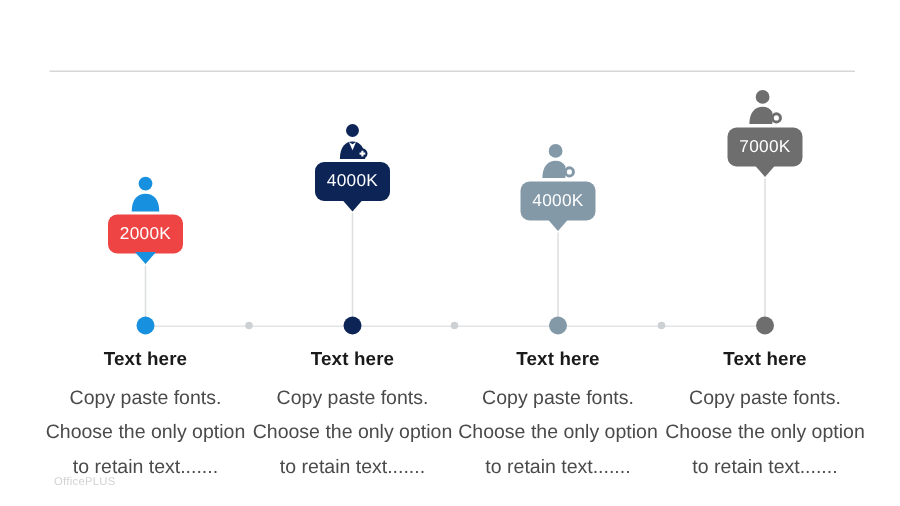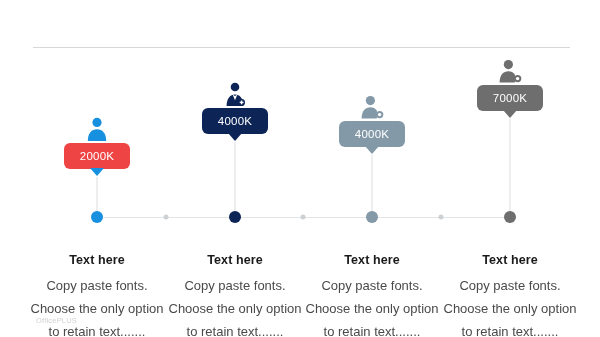--- a/index.html
+++ b/index.html
@@ -66,21 +66,21 @@
     position: absolute;
     transform: translateX(-50%);
     border-radius: 6px;
     color: #ffffff;
     font-size: 11.5px;
     letter-spacing: .2px;
     display: flex;
     align-items: center;
     justify-content: center;
     height: 26px;
-    width: 66px;
+    width: 50px;
     box-sizing: border-box;
   }
   .badge .tail {
     position: absolute;
     left: 50%;
     bottom: -7px;
     width: 0;
     height: 0;
     transform: translateX(-50%);
     border-left: 7px solid transparent;
@@ -104,21 +104,20 @@
     width: 160px;
     transform: translateX(-50%);
     text-align: center;
   }
   .block .title {
     font-size: 12.5px;
     font-weight: bold;
     color: #1a1a1a;
     letter-spacing: .1px;
     margin-bottom: 8px;
-    margin-top: 21px;
   }
   .block .desc {
     font-size: 13px;
     line-height: 1.75;
     color: #4a4a4a;
     padding: 0 12px;
   }
 
   
   .logo {

